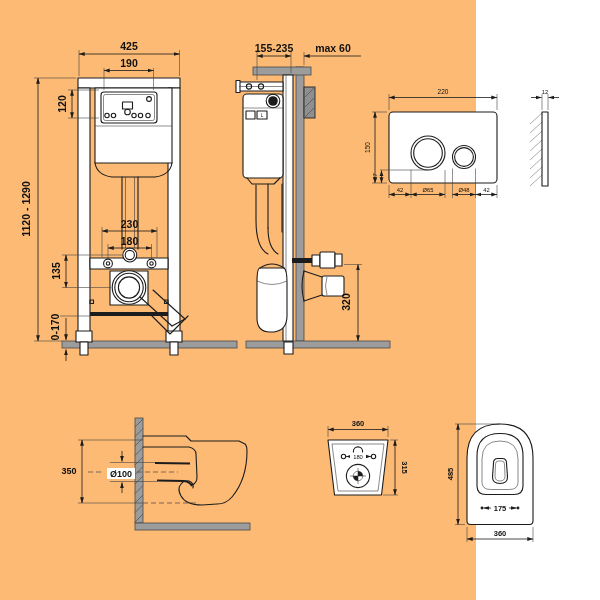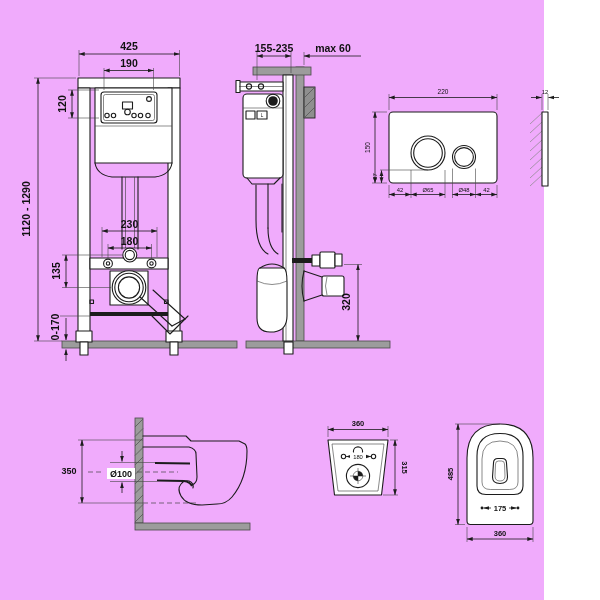--- a/index.html
+++ b/index.html
@@ -1,16 +1,16 @@
 <!DOCTYPE html>
 <html><head>
 <meta charset="utf-8">
 <style>
   html,body{margin:0;padding:0;background:#fff;width:600px;height:600px;overflow:hidden}
-  #sheet{position:relative;width:544px;height:600px;background:#f0abfc}
+  #sheet{position:relative;width:476px;height:600px;background:#fdba74}
   svg text{font-family:"Liberation Sans",sans-serif;fill:#111;text-anchor:middle}
   .ln{fill:none;stroke:#1c1c1c;stroke-width:1.1;stroke-linejoin:round;stroke-linecap:round}
   .lnf{fill:#fff;stroke:#1c1c1c;stroke-width:1.1;stroke-linejoin:round}
   .ln2{fill:none;stroke:#1c1c1c;stroke-width:2}
   .thin{fill:none;stroke:#3a3a3a;stroke-width:0.6}
   .dim{fill:none;stroke:#1c1c1c;stroke-width:0.8}
   .ext{fill:none;stroke:#444;stroke-width:0.6}
   .dsh{fill:none;stroke:#444;stroke-width:0.7;stroke-dasharray:5 3}
   .gray{fill:#9c9c9c;stroke:#4a4a4a;stroke-width:0.8}
   .hblk{fill:#8f8f8f;stroke:#222;stroke-width:0.9}

